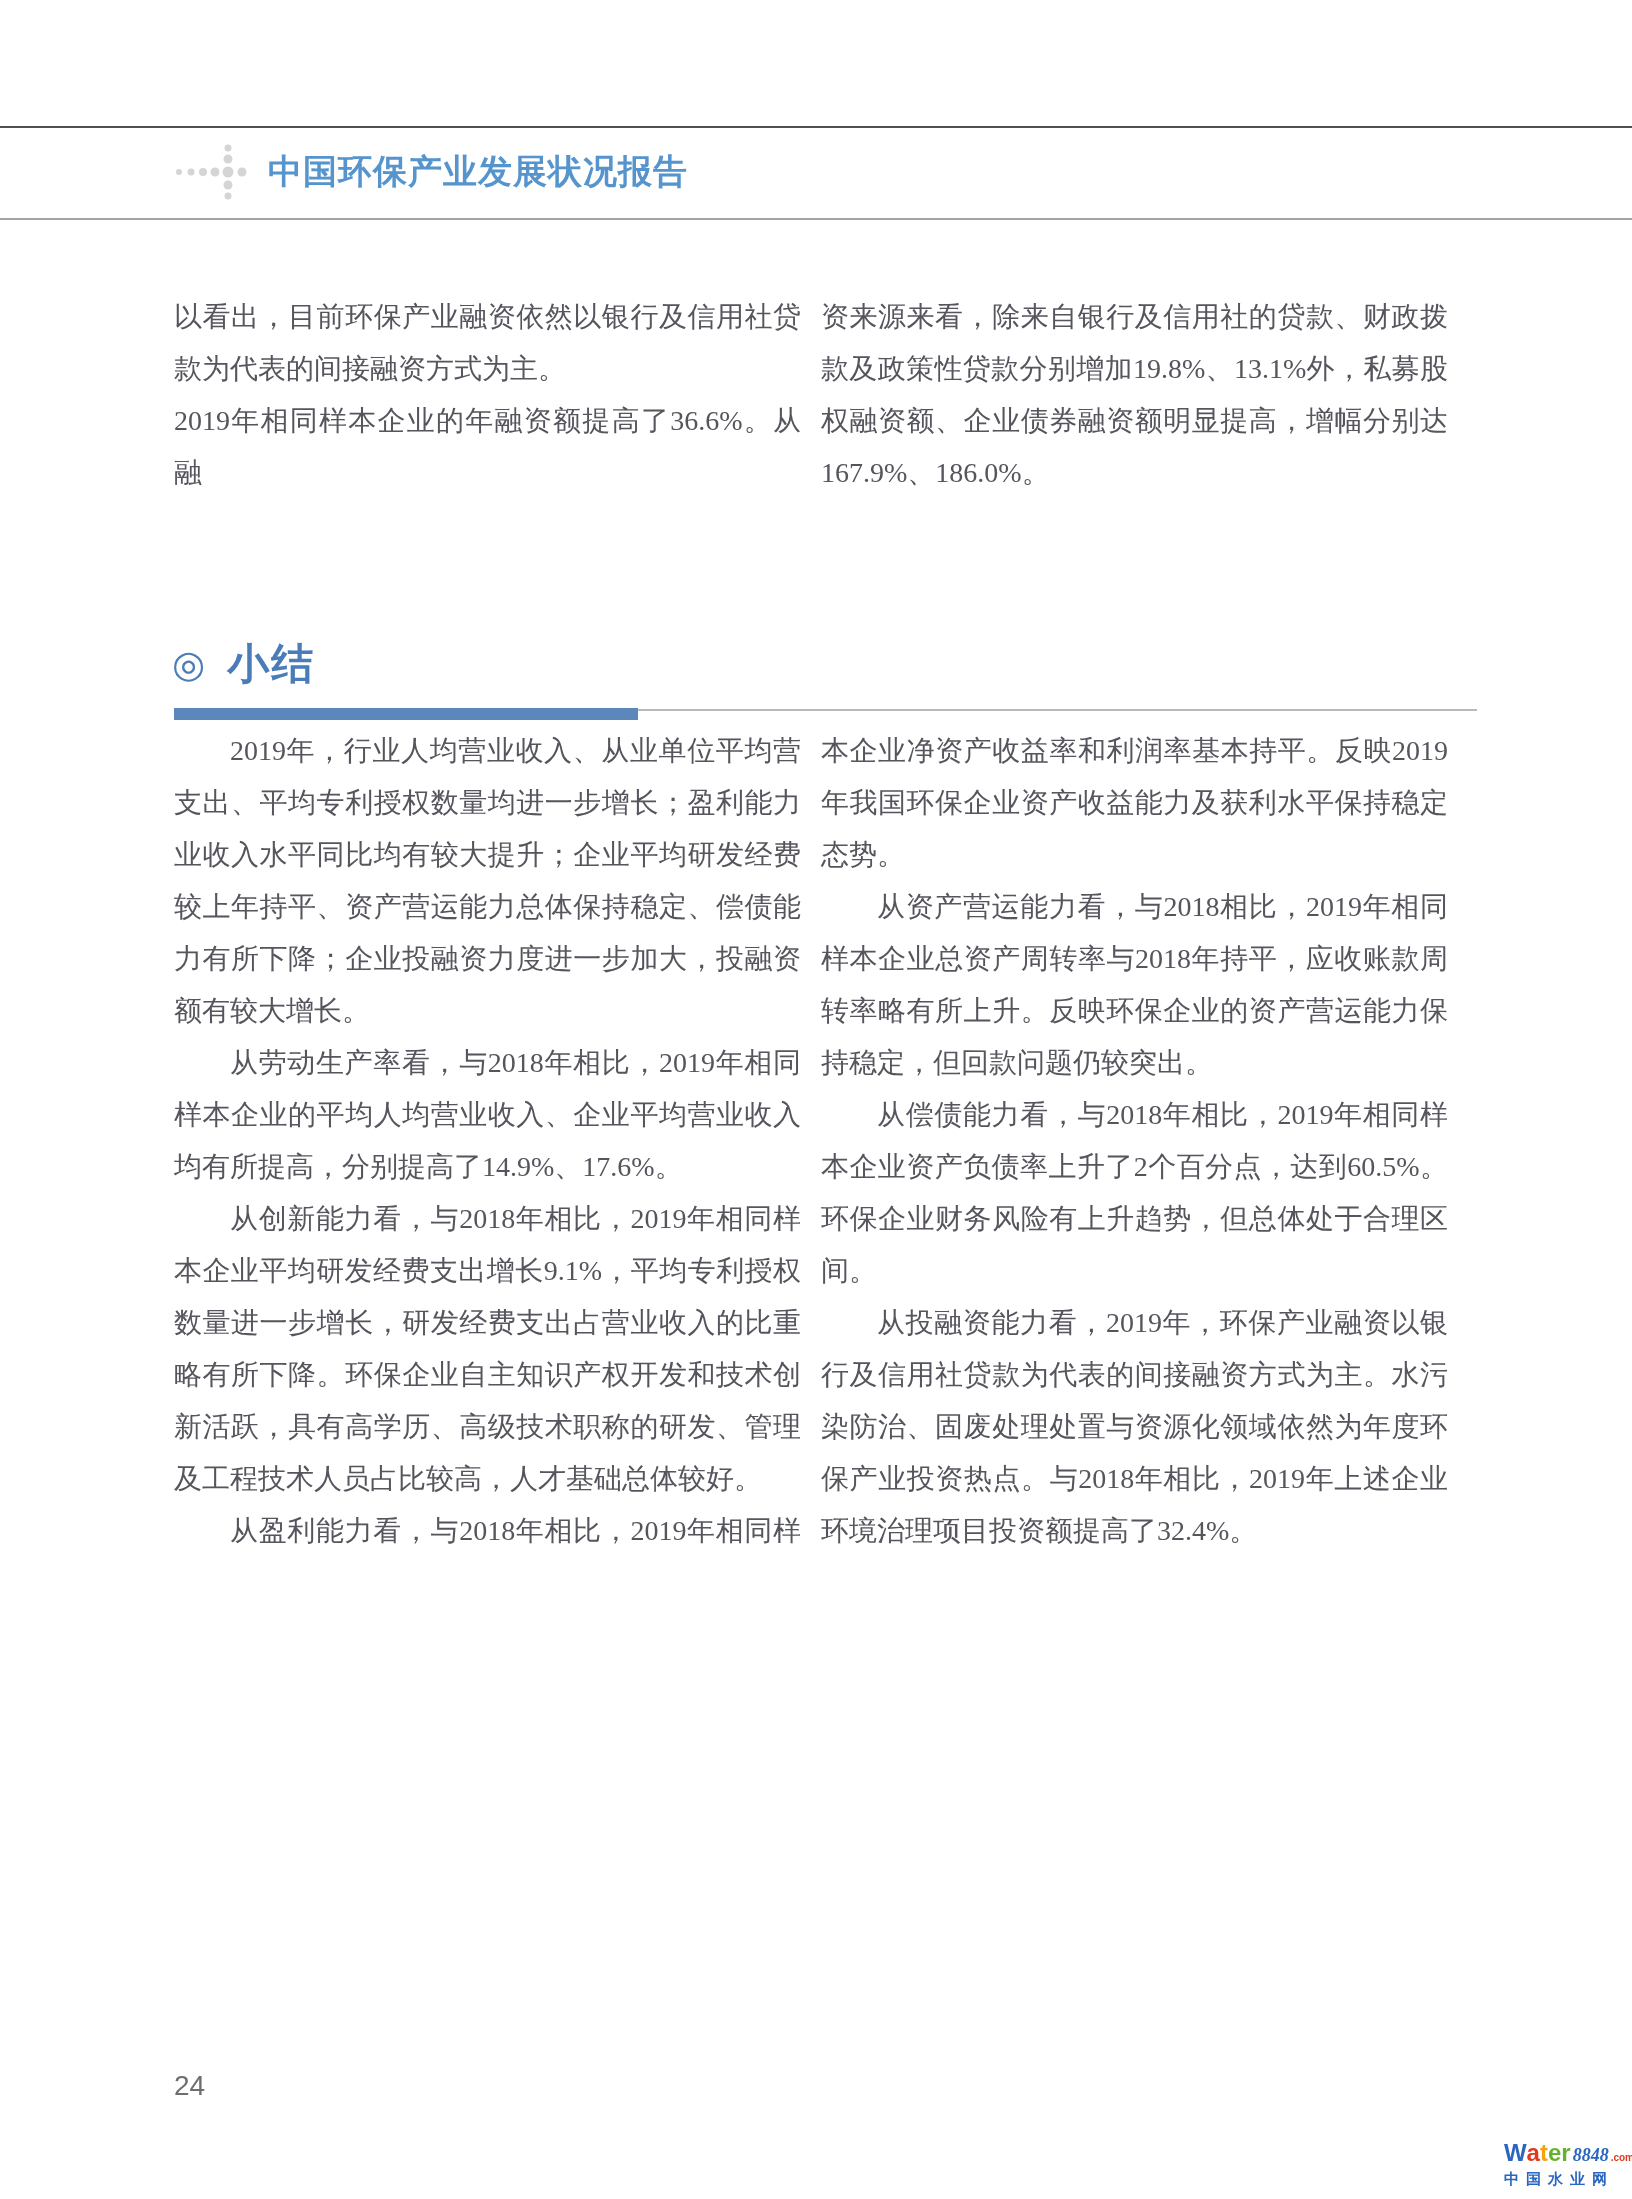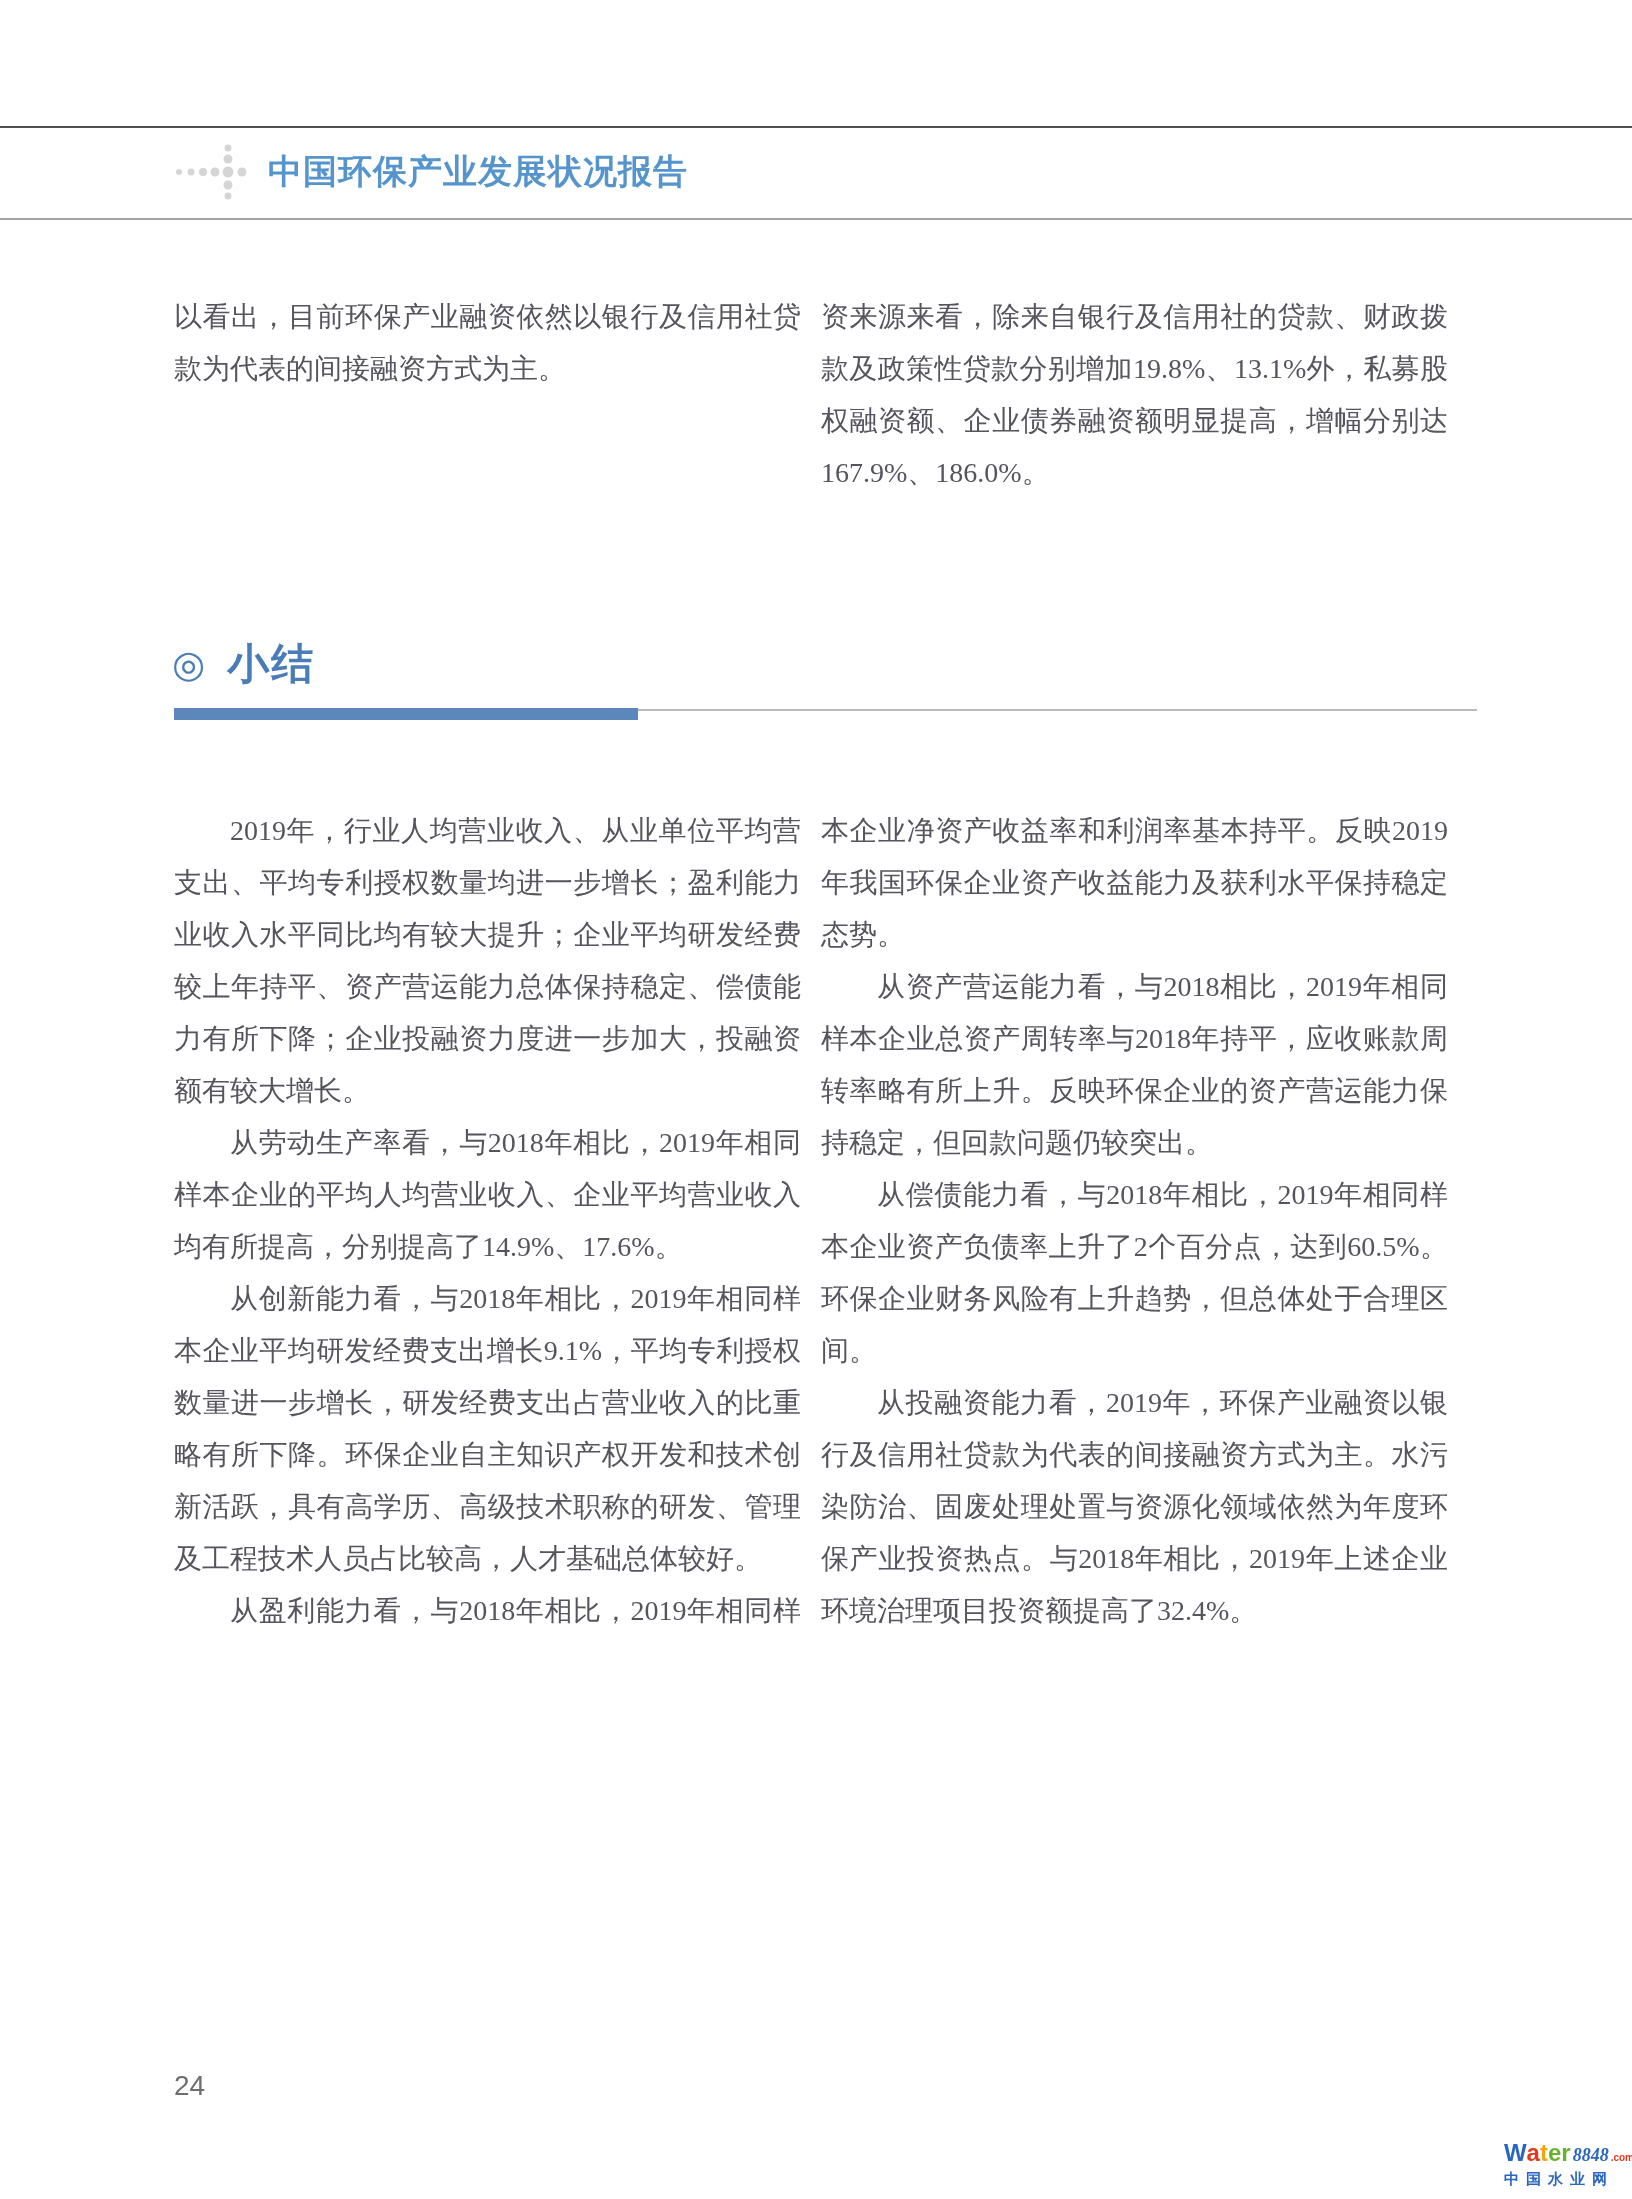--- a/index.html
+++ b/index.html
@@ -12,21 +12,21 @@
 
   
   .header-row{position:absolute;top:140px;left:174px;height:64px;display:flex;align-items:center;}
   .logo{width:78px;height:60px;margin-right:16px;flex:0 0 auto;}
   .header-title{font-family:"Liberation Sans","DejaVu Sans",sans-serif;font-size:34px;
                 font-weight:600;color:#5594cc;letter-spacing:1px;white-space:nowrap;}
 
   
   .cols{position:absolute;left:174px;display:flex;gap:20px;}
   .intro{top:291px;}
-  .summary{top:805px;}
+  .summary{top:725px;}
   .col{width:627px;}
   .ln{height:52px;line-height:52px;font-size:28px;white-space:nowrap;}
   .ln.j{white-space:normal;text-align:justify;text-align-last:justify;text-justify:inter-character;}
   .ln.in{text-indent:2em;}
 
   
   .heading{position:absolute;top:638px;left:172px;height:52px;display:flex;align-items:center;
            font-family:"Liberation Sans","DejaVu Sans",sans-serif;color:#4a7cb8;}
   .marker{font-size:38px;line-height:1;}
   .h-title{font-size:42px;font-weight:700;line-height:1;margin-left:22px;letter-spacing:2px;}
@@ -72,20 +72,21 @@
     </svg>
     <div class="header-title">中国环保产业发展状况报告</div>
   </div>
 
   <div class="header-rule"></div>
 
   <section class="cols intro">
     <div class="col">
       <div class="ln j">以看出，目前环保产业融资依然以银行及信用社贷</div>
       <div class="ln">款为代表的间接融资方式为主。</div>
+      <div class="ln j">2019年相同样本企业的年融资额提高了36.6%。从融</div>
     </div>
     <div class="col">
       <div class="ln j">资来源来看，除来自银行及信用社的贷款、财政拨</div>
       <div class="ln j">款及政策性贷款分别增加19.8%、13.1%外，私募股</div>
       <div class="ln j">权融资额、企业债券融资额明显提高，增幅分别达</div>
       <div class="ln">167.9%、186.0%。</div>
     </div>
   </section>
 
   <div class="heading">

